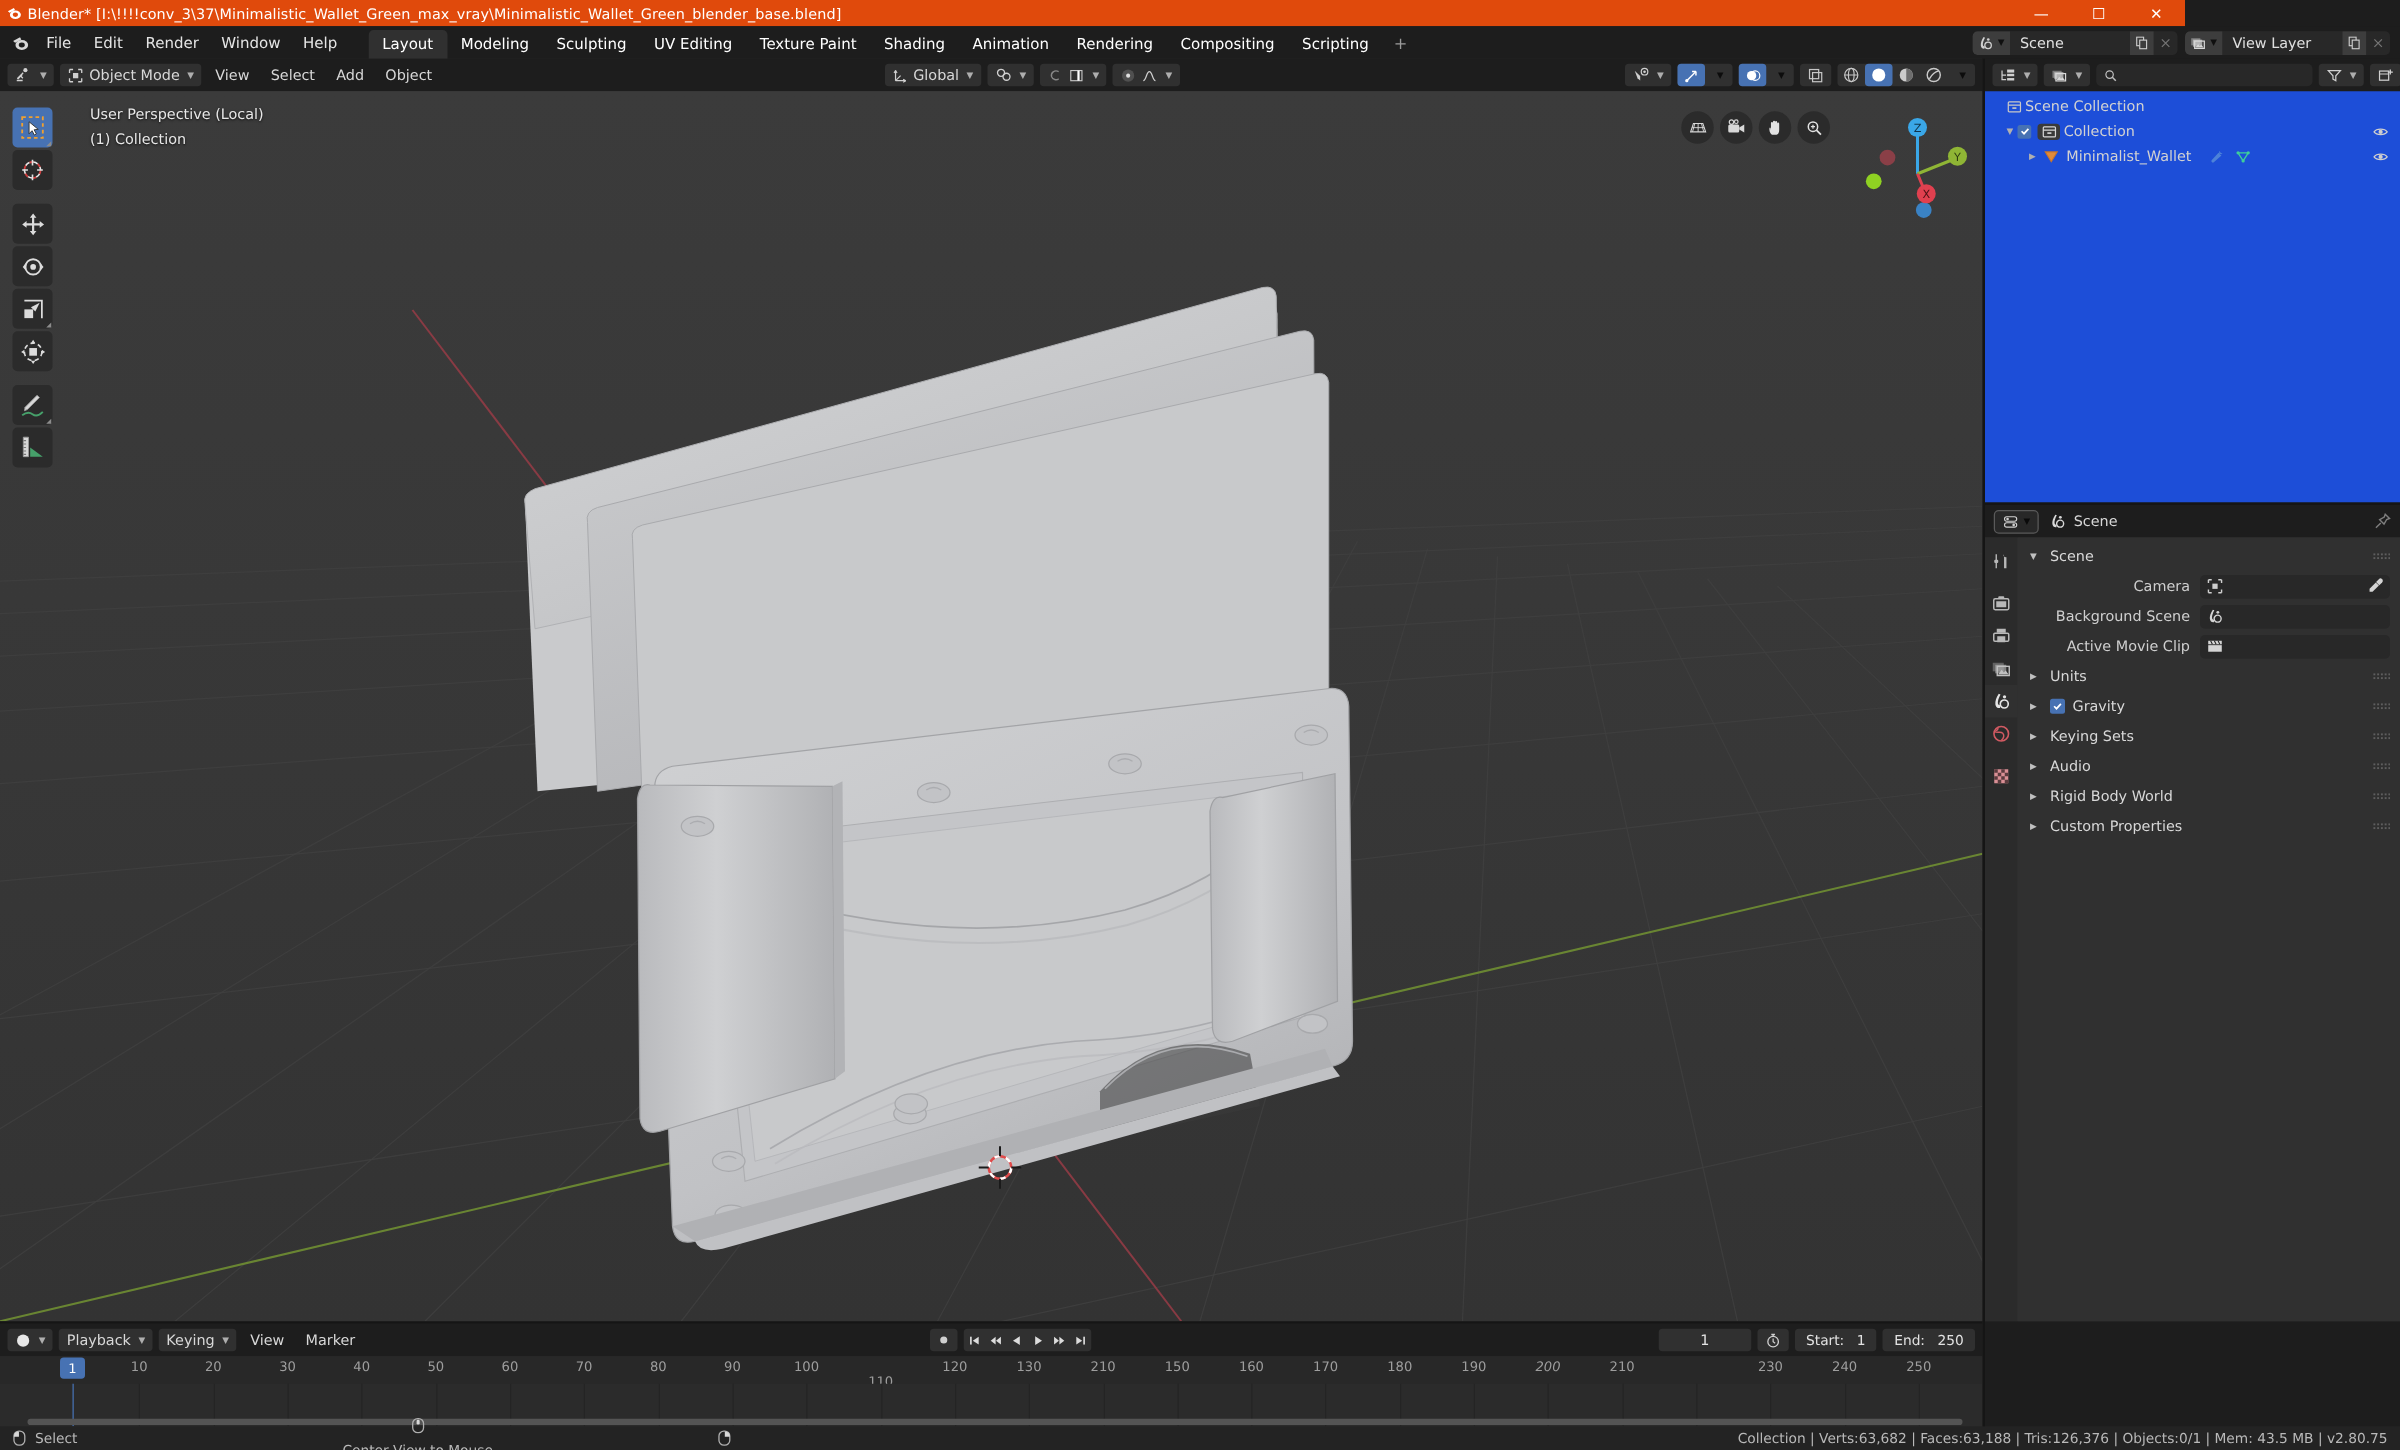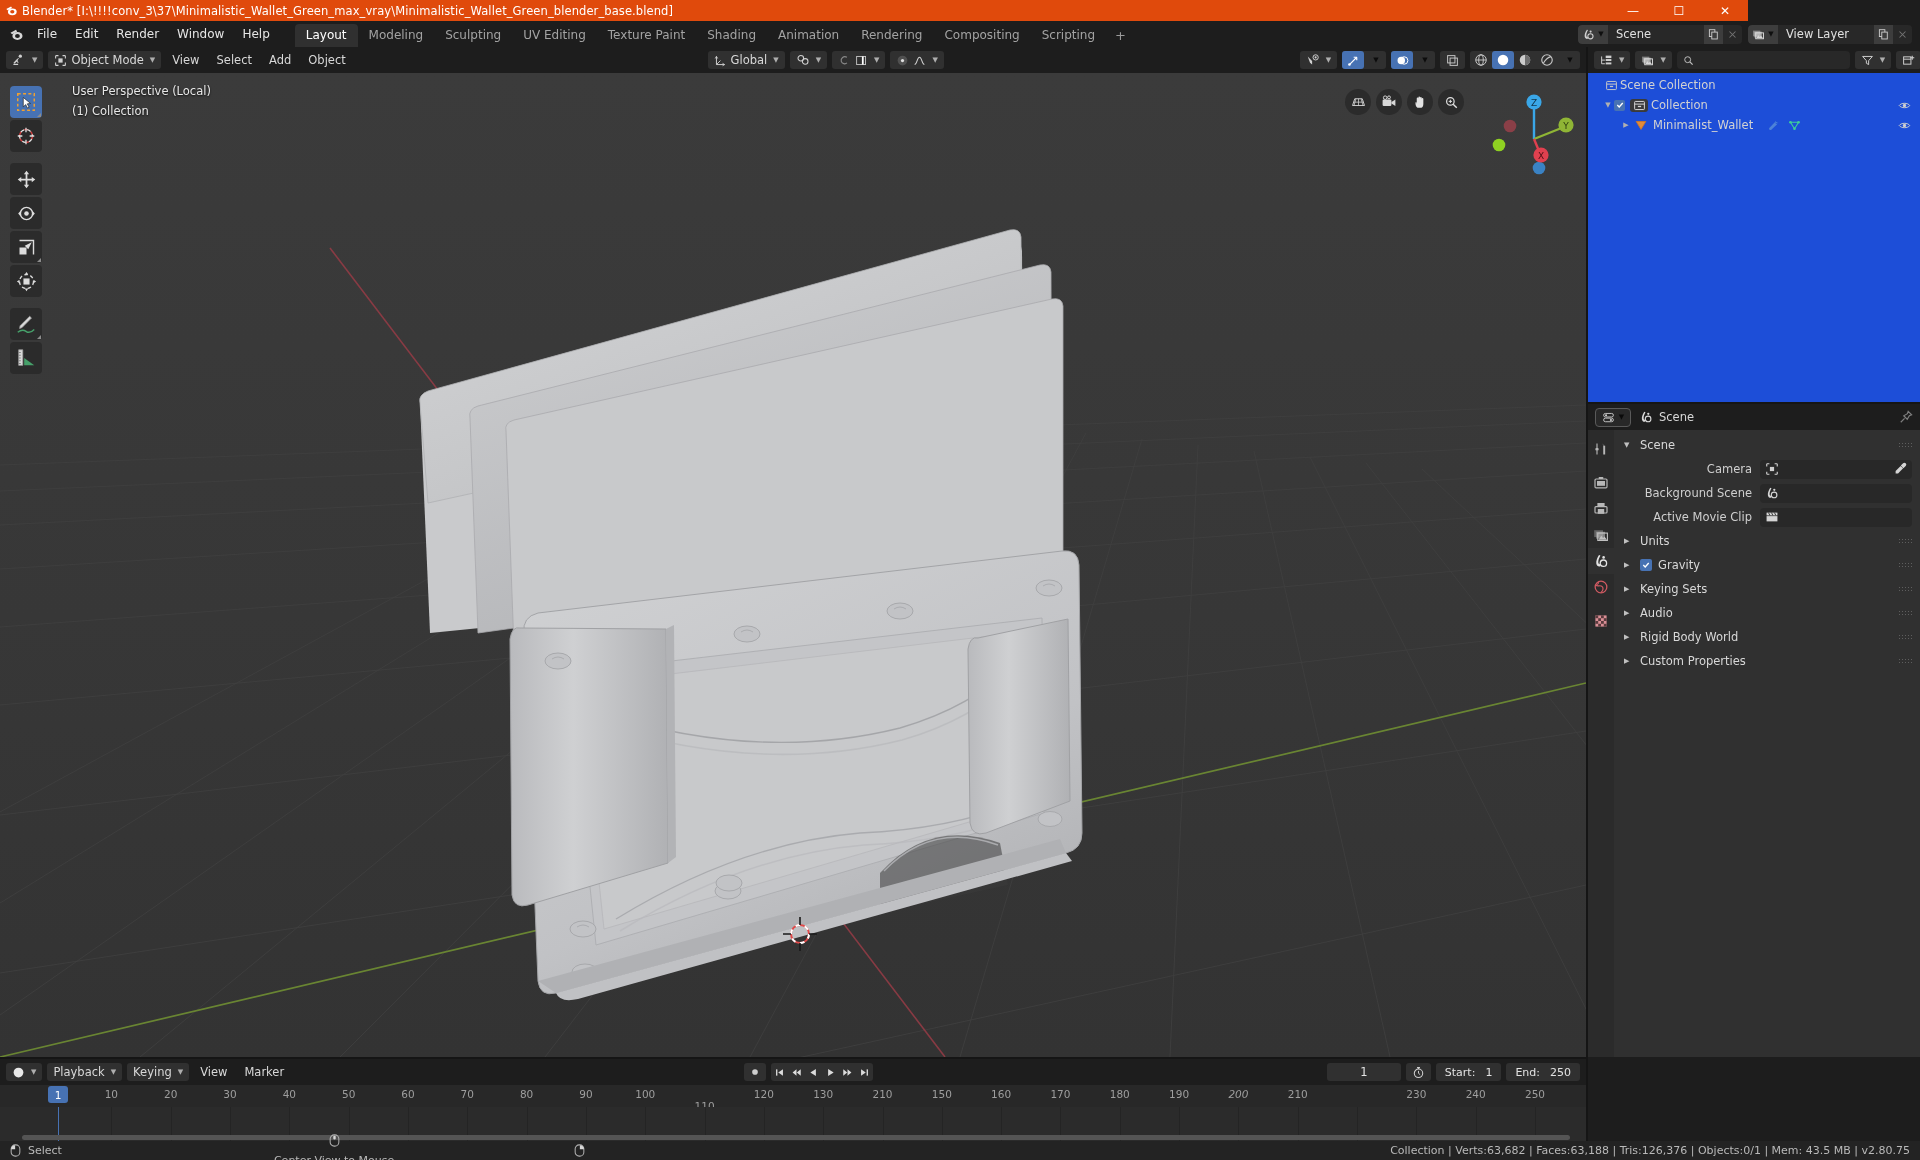--- a/index.html
+++ b/index.html
@@ -34,21 +34,21 @@
     display:flex; align-items:center; padding-left:4px;
   }
   .blender-logo { width:24px; height:20px; display:flex; align-items:center; justify-content:center; }
   .menu-item {
     padding:0 9px; height:20px; line-height:20px;
     color:#e5e5e5; font-size:12px; border-radius:3px; white-space:nowrap;
   }
   .wsp-tabs { display:flex; align-items:flex-end; height:26px; margin-left:16px; }
   .wsp-tab {
     padding:0 11px; height:23px; line-height:23px;
-    font-size:12px; color:#a3a3a3;
+    font-size:12px; color:#ffffff;
     border-radius:4px 4px 0 0;
     white-space:nowrap;
   }
   .wsp-tab.active { background:#303030; color:#ffffff; }
   .wsp-tab.plus { color:#9a9a9a; padding:0 9px; font-size:13px; }
   .topbar-right { margin-left:auto; display:flex; align-items:center; gap:6px; padding-right:8px; }
 
   .id-block {
     display:flex; align-items:center; height:19px;
     background:#282828; border-radius:4px; overflow:hidden;

